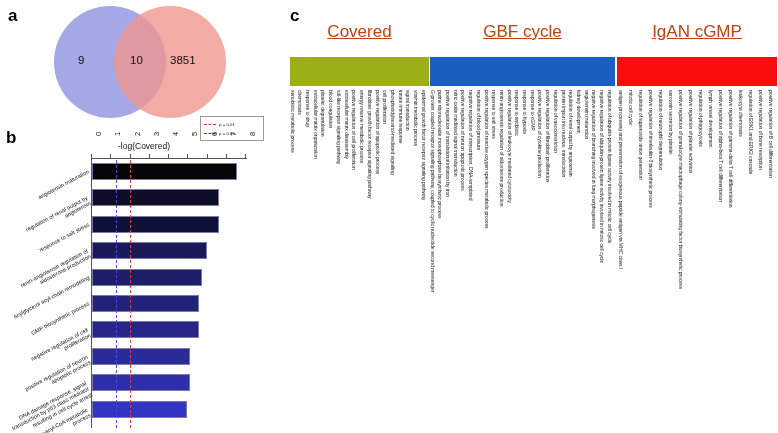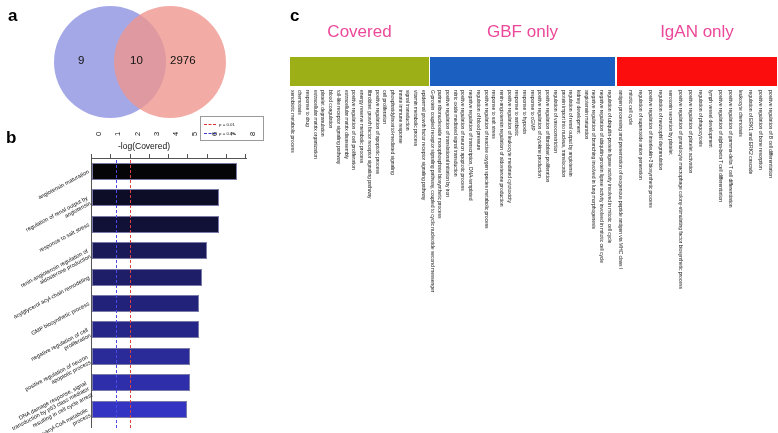--- a/index.html
+++ b/index.html
@@ -51,41 +51,41 @@
     position:absolute;font-size:5.6px;color:#111;white-space:nowrap;
     transform:rotate(-28deg);transform-origin:right center;text-align:right;
     line-height:6.4px;
   }
   .b-dash{position:absolute;width:0;border-left:1.4px dashed;height:268px;top:36px;z-index:4;}
   #b-dash-blue{border-color:#4a4ae8;}
   #b-dash-red{border-color:#e04040;}
   
   #panelC{position:absolute;left:288px;top:0;width:490px;height:433px;}
   .c-group-title{
-    position:absolute;top:22px;font-size:17px;color:#ec4899;text-align:center;
+    position:absolute;top:22px;font-size:17px;color:#c2410c;text-align:center;text-decoration:underline;
   }
   .c-group-bar{position:absolute;top:57px;height:29px;}
   .c-labels{position:absolute;top:88px;left:0;width:490px;height:345px;}
   .c-label{
     position:absolute;font-size:5.1px;color:#1a1a1a;white-space:nowrap;
     transform:rotate(90deg);transform-origin:left top;
     font-family:"Liberation Sans", sans-serif;letter-spacing:-0.1px;
   }
 </style>
 </head>
 <body>
 
 <div id="panelA">
   <div class="panel-letter" style="left:8px;top:6px;">a</div>
   <div class="venn-wrap">
     <div class="venn-circle venn-left"></div>
     <div class="venn-circle venn-right"></div>
     <div class="venn-num" id="venn-left-num">9</div>
     <div class="venn-num" id="venn-mid-num">10</div>
-    <div class="venn-num" id="venn-right-num">2976</div>
+    <div class="venn-num" id="venn-right-num">3851</div>
   </div>
 </div>
 
 <div id="bchart-legend">
   <div class="legend-row">
     <span class="legend-dash red"></span>
     <span class="legend-txt">p = 0.01</span>
   </div>
   <div class="legend-row">
     <span class="legend-dash blue"></span>
@@ -144,23 +144,23 @@
     </div>
   <div class="b-dash" id="b-dash-blue" style="left: 116.025px;"></div>
   <div class="b-dash" id="b-dash-red" style="left: 129.5px;"></div>
 </div>
 
 <div id="panelC">
   <div class="panel-letter" style="left:2px;top:6px;">c</div>
   <div id="c-groups">
       <div class="c-group-title" style="left: 2px; width: 139px;">Covered</div>
       <div class="c-group-bar" style="left: 2px; width: 139px; background: rgb(156, 175, 23);"></div>
-      <div class="c-group-title" style="left: 142px; width: 185px;">GBF only</div>
+      <div class="c-group-title" style="left: 142px; width: 185px;">GBF cycle</div>
       <div class="c-group-bar" style="left: 142px; width: 185px; background: rgb(27, 95, 193);"></div>
-      <div class="c-group-title" style="left: 329px; width: 160px;">IgAN only</div>
+      <div class="c-group-title" style="left: 329px; width: 160px;">IgAN cGMP</div>
       <div class="c-group-bar" style="left: 329px; width: 160px; background: rgb(252, 13, 13);"></div>
     </div>
   <div class="c-labels" id="c-labels">
       <div class="c-label" style="left: 7.56px; top: 2px;">xenobiotic metabolic process</div>
       <div class="c-label" style="left: 15.2822px; top: 2px;">chemotaxis</div>
       <div class="c-label" style="left: 23.0044px; top: 2px;">response to drug</div>
       <div class="c-label" style="left: 30.7267px; top: 2px;">extracellular matrix organization</div>
       <div class="c-label" style="left: 38.4489px; top: 2px;">platelet degranulation</div>
       <div class="c-label" style="left: 46.1711px; top: 2px;">blood coagulation</div>
       <div class="c-label" style="left: 53.8933px; top: 2px;">toll-like receptor signaling pathway</div>

